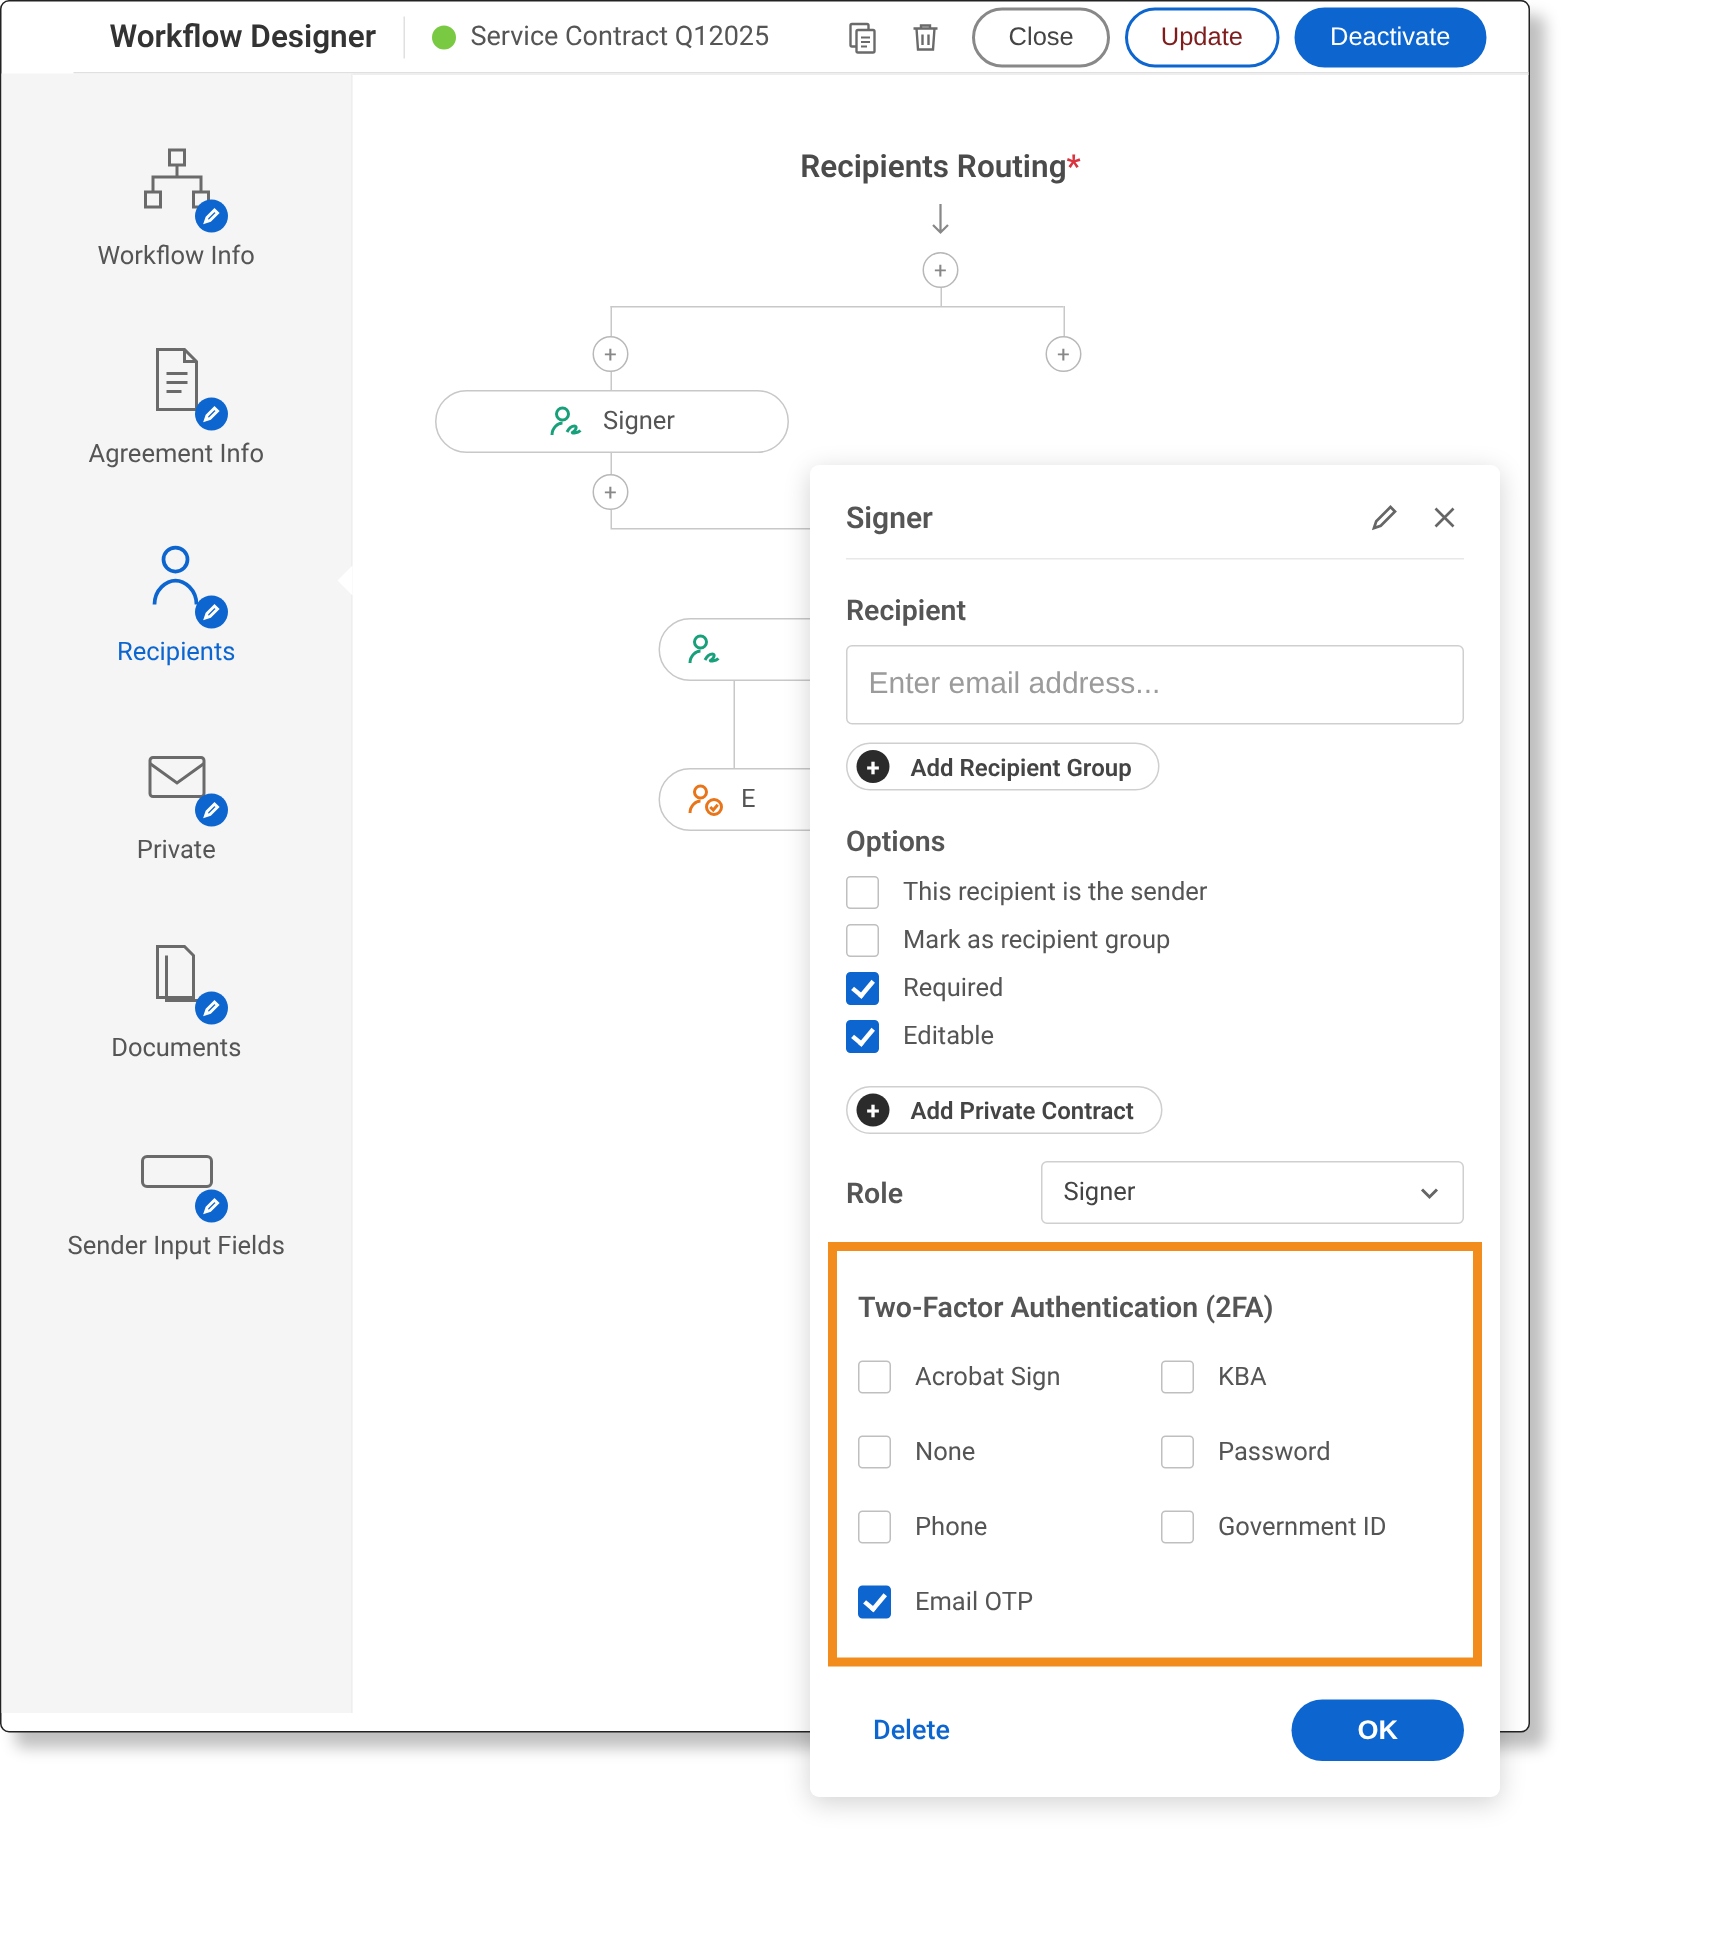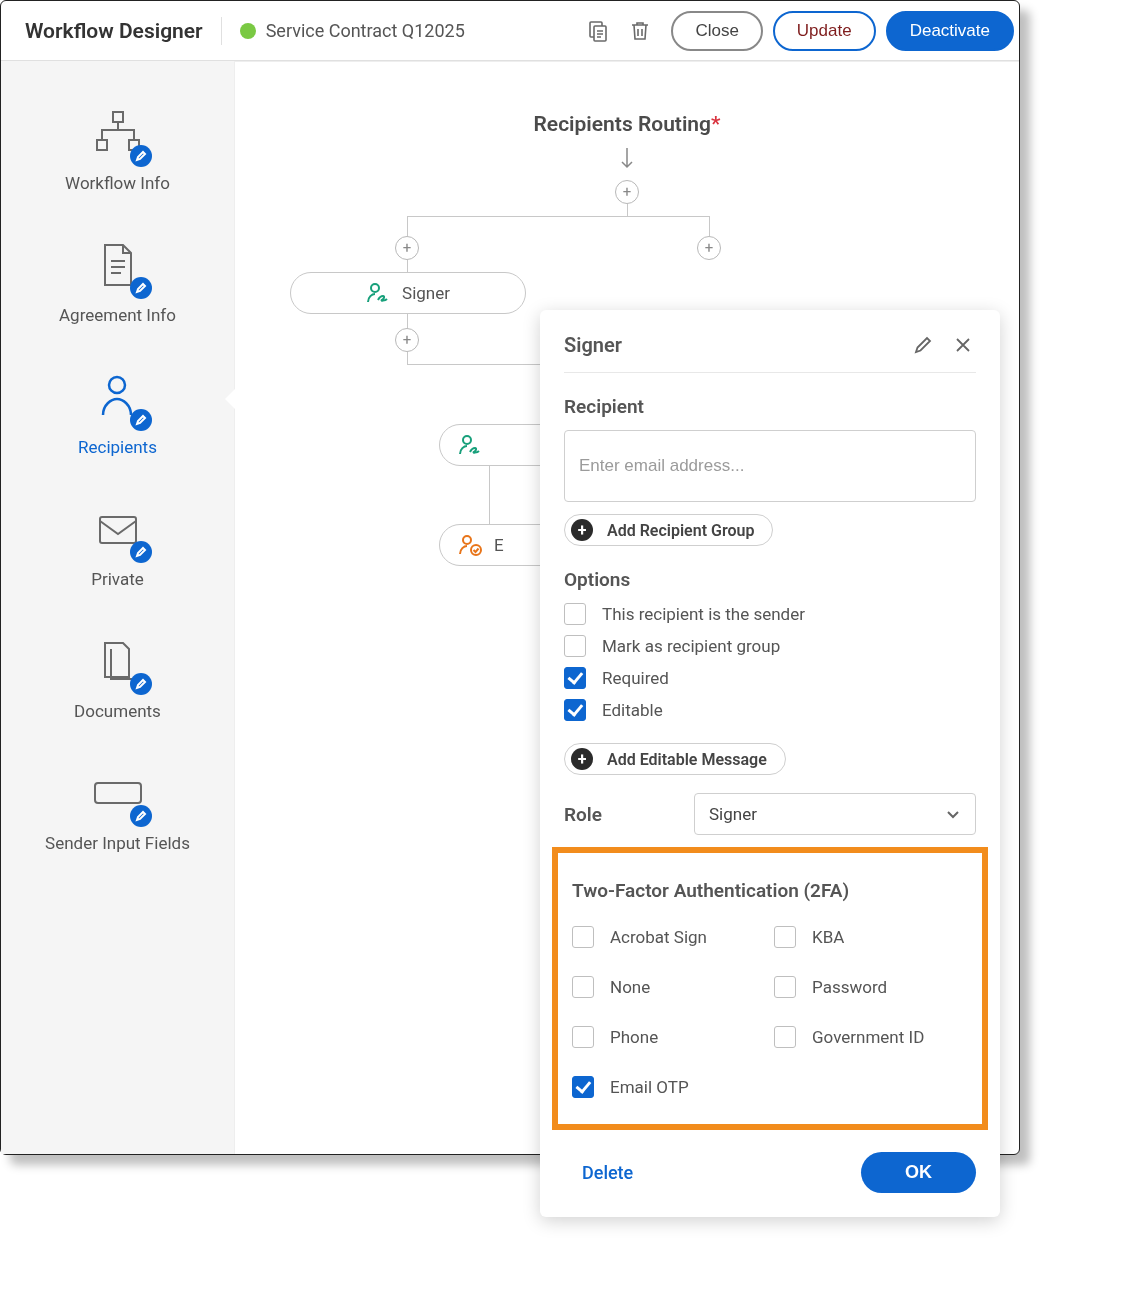--- a/index.html
+++ b/index.html
@@ -18,25 +18,26 @@
     width: 1020px;
     height: 1155px;
     border: 1px solid #222;
     border-radius: 6px;
     box-shadow: 10px 10px 10px rgba(0,0,0,.25);
     background: #fff;
     overflow: visible;
   }
   
   .topbar {
-    height: 60px;
+    height: 48px;
     border-bottom: 1px solid #e0e0e0;
     display: flex;
     align-items: center;
-    padding: 0 5px 0 24px;
+    padding: 0 28px 0 24px;
+    margin-left: 48px;
   }
   .app-title {
     font-size: 21px;
     font-weight: 600;
     color: #333;
   }
   .divider-v {
     width: 1px; height: 28px; background: #e0e0e0;
     margin: 0 18px;
   }
@@ -184,22 +185,22 @@
     border-bottom: 1px solid #e8e8e8;
     padding-bottom: 14px;
   }
   .popover-title { font-size: 20px; color: #555; font-weight: 600; flex: 1; }
   .pop-icon { width: 26px; height: 26px; margin-left: 14px; color: #666; cursor: pointer; display: flex; align-items:center; justify-content:center;}
   .section-label { font-size: 19px; color: #555; font-weight: 600; margin: 22px 0 12px; }
   .text-input {
     width: 100%;
     border: 1.5px solid #cfcfcf;
     border-radius: 4px;
-    padding: 25px 14px;
-    font-size: 17px;
+    padding: 14px 14px;
+    font-size: 20px;
     color: #8b5cf6;
   }
   .text-input::placeholder { color: #9b9b9b; }
   .pill-btn {
     display: inline-flex;
     align-items: center;
     gap: 14px;
     border: 1.5px solid #cfcfcf;
     border-radius: 18px;
     padding: 4px 18px 4px 6px;
@@ -481,21 +482,21 @@
   <div class="check-row">
     <div class="check-box checked"></div>
     <div class="check-label">Required</div>
   </div>
   <div class="check-row">
     <div class="check-box checked"></div>
     <div class="check-label">Editable</div>
   </div>
   <div class="pill-btn">
     <div class="pill-plus">+</div>
-    <span>Add Editable Message</span>
+    <span>Add Private Contract</span>
   </div>
 
   <div class="role-row">
     <div class="role-label">Role</div>
     <div class="select-box">
       <span>Signer</span>
       <svg width="16" height="16" viewBox="0 0 16 16" stroke="#666" stroke-width="2" fill="none">
           <path d="M3 6l5 5 5-5"></path>
         </svg>
     </div>

